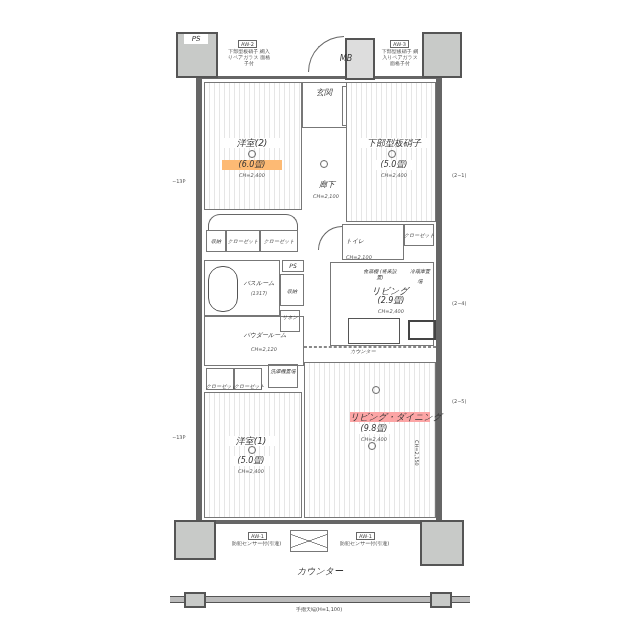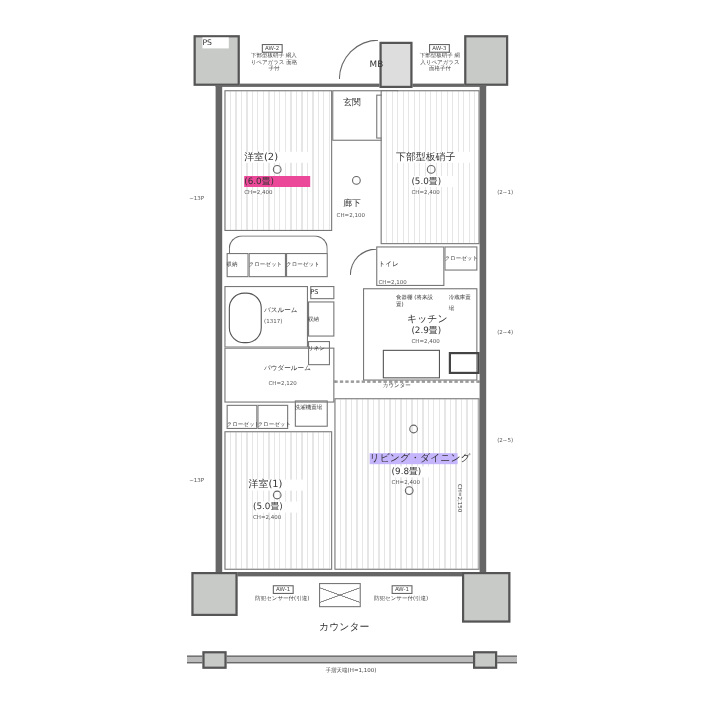--- a/index.html
+++ b/index.html
@@ -2,21 +2,21 @@
 <html><head>
 <meta charset="utf-8">
 <style>
   html,body{margin:0;padding:0;background:#fff;}
   body{width:640px;height:640px;position:relative;overflow:hidden;font-family:"DejaVu Sans",sans-serif;color:#333;}
   .abs{position:absolute;}
   .col{position:absolute;background:#c8cac8;border:2px solid #555;box-sizing:border-box;}
   .wall{position:absolute;background:#666;}
   .room{position:absolute;border:1px solid #777;box-sizing:border-box;}
   .stripes{background-image:repeating-linear-gradient(90deg,#fff 0,#fff 4px,#e6e6e6 4px,#e6e6e6 5px);}
-  .lbl{position:absolute;font-size:8px;line-height:10px;text-align:left;color:#333;white-space:nowrap;}
+  .lbl{position:absolute;font-size:8px;line-height:10px;text-align:center;color:#333;white-space:nowrap;font-style:italic;}
   .lbl.big{font-size:9px;}
   .sub{font-size:5px;color:#555;}
   .tiny{position:absolute;font-size:5px;color:#444;white-space:nowrap;}
   .dash{position:absolute;border:1px dashed #888;box-sizing:border-box;}
   .door{position:absolute;border:1px solid #666;box-sizing:border-box;}
   .circle{position:absolute;border:1px solid #666;border-radius:50%;width:8px;height:8px;box-sizing:border-box;}
   .dim{position:absolute;font-size:5px;color:#555;}
   .rail{position:absolute;background:#bbb;border-top:1px solid #555;border-bottom:1px solid #555;}
 </style>
 </head>
@@ -38,21 +38,21 @@
   <div class="lbl" style="left:184px;top:34px;width:24px;font-size:7px;background:#fff;">PS</div>
 
   <div class="tiny" style="left:238px;top:40px;border:1px solid #666;padding:0 2px;">AW-2</div>
   <div class="tiny" style="left:226px;top:48px;width:46px;white-space:normal;text-align:center;line-height:6px;">下部型板硝子 網入りペアガラス 面格子付</div>
   <div class="tiny" style="left:390px;top:40px;border:1px solid #666;padding:0 2px;">AW-3</div>
   <div class="tiny" style="left:380px;top:48px;width:40px;white-space:normal;text-align:center;line-height:6px;">下部型板硝子 網入りペアガラス 面格子付</div>
   <div class="door" style="left:308px;top:36px;width:36px;height:36px;border-radius:36px 0 0 0;border-right:none;border-bottom:none;"></div>
 
   <div class="room stripes" style="left:204px;top:82px;width:98px;height:128px;"></div>
   <div class="lbl big" style="left:222px;top:138px;width:60px;background:#fff;">洋室(2)</div>
-  <div class="lbl" style="left:222px;top:160px;width:60px;background:#ec4899;">(6.0畳)</div>
+  <div class="lbl" style="left:222px;top:160px;width:60px;background:#fdba74;">(6.0畳)</div>
   <div class="lbl sub" style="left:222px;top:170px;width:60px;">CH=2,400</div>
 
   <div class="room" style="left:302px;top:82px;width:60px;height:46px;background:#fff;"></div>
   <div class="lbl" style="left:312px;top:88px;width:24px;">玄関</div>
   <div class="room" style="left:342px;top:86px;width:18px;height:40px;"></div>
   <div class="lbl" style="left:344px;top:98px;width:14px;font-size:5px;writing-mode:vertical-rl;height:22px;">下足入</div>
   <div class="lbl" style="left:312px;top:180px;width:30px;">廊下</div>
   <div class="lbl sub" style="left:306px;top:191px;width:40px;">CH=2,100</div>
 
   <div class="room stripes" style="left:346px;top:82px;width:90px;height:140px;"></div>
@@ -82,21 +82,21 @@
   <div class="lbl" style="left:280px;top:286px;width:24px;font-size:5px;">収納</div>
 
   <div class="room" style="left:204px;top:260px;width:76px;height:56px;background:#fff;"></div>
   <div class="abs" style="left:208px;top:266px;width:28px;height:44px;border:1px solid #555;border-radius:14px;"></div>
   <div class="lbl" style="left:240px;top:278px;width:38px;font-size:6px;">バスルーム</div>
   <div class="lbl sub" style="left:240px;top:288px;width:38px;">(1317)</div>
 
   <div class="room" style="left:330px;top:262px;width:104px;height:84px;background:#fff;"></div>
   <div class="lbl" style="left:408px;top:266px;width:24px;font-size:5px;white-space:normal;">冷蔵庫置場</div>
   <div class="lbl" style="left:360px;top:268px;width:40px;font-size:5px;white-space:normal;line-height:6px;">食器棚 (将来設置)</div>
-  <div class="lbl big" style="left:370px;top:286px;width:40px;">キッチン</div>
+  <div class="lbl big" style="left:370px;top:286px;width:40px;">リビング</div>
   <div class="lbl" style="left:374px;top:296px;width:34px;">(2.9畳)</div>
   <div class="lbl sub" style="left:374px;top:306px;width:34px;">CH=2,400</div>
   <div class="abs" style="left:348px;top:318px;width:50px;height:24px;border:1px solid #555;"></div>
   <div class="abs" style="left:408px;top:320px;width:24px;height:16px;border:2px solid #444;"></div>
   <div class="lbl" style="left:348px;top:346px;width:30px;font-size:5px;">カウンター</div>
 
   <div class="room" style="left:204px;top:316px;width:100px;height:50px;background:#fff;"></div>
   <div class="lbl" style="left:240px;top:330px;width:50px;font-size:6px;">パウダールーム</div>
   <div class="lbl sub" style="left:244px;top:344px;width:40px;">CH=2,120</div>
   <div class="room" style="left:280px;top:310px;width:20px;height:22px;"></div>
@@ -104,21 +104,21 @@
   <div class="room" style="left:268px;top:364px;width:30px;height:24px;"></div>
   <div class="lbl" style="left:268px;top:368px;width:30px;font-size:5px;white-space:normal;line-height:6px;">洗濯機置場</div>
 
   <div class="room" style="left:206px;top:368px;width:28px;height:22px;background:#fff;"></div>
   <div class="lbl" style="left:206px;top:381px;width:28px;font-size:5px;">クローゼット</div>
   <div class="room" style="left:234px;top:368px;width:28px;height:22px;background:#fff;"></div>
   <div class="lbl" style="left:234px;top:381px;width:28px;font-size:5px;">クローゼット</div>
 
   <div class="room stripes" style="left:304px;top:362px;width:132px;height:156px;"></div>
   <div class="dash" style="left:304px;top:346px;width:132px;height:1px;"></div>
-  <div class="lbl big" style="left:336px;top:412px;width:80px;background:#c4b5fd;">リビング・ダイニング</div>
+  <div class="lbl big" style="left:350px;top:412px;width:80px;background:#fca5a5;">リビング・ダイニング</div>
   <div class="lbl" style="left:356px;top:424px;width:36px;background:#fff;">(9.8畳)</div>
   <div class="lbl sub" style="left:356px;top:434px;width:36px;">CH=2,400</div>
   <div class="tiny" style="left:414px;top:440px;writing-mode:vertical-rl;">CH=2,150</div>
 
   <div class="room stripes" style="left:204px;top:392px;width:98px;height:126px;"></div>
   <div class="lbl big" style="left:226px;top:436px;width:50px;background:#fff;">洋室(1)</div>
   <div class="lbl" style="left:230px;top:456px;width:42px;background:#fff;">(5.0畳)</div>
   <div class="lbl sub" style="left:230px;top:466px;width:42px;">CH=2,400</div>
 
   <div class="circle" style="left:248px;top:150px;"></div>

